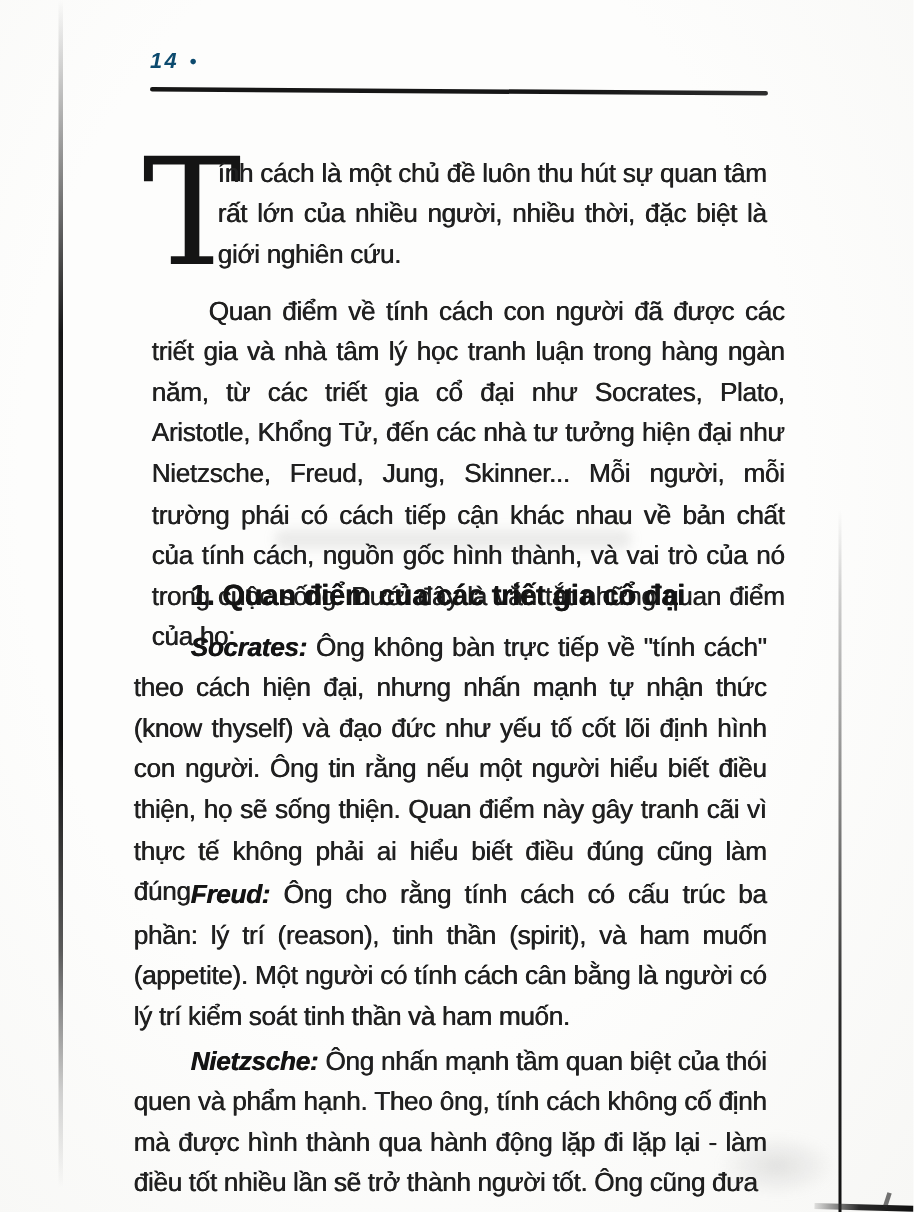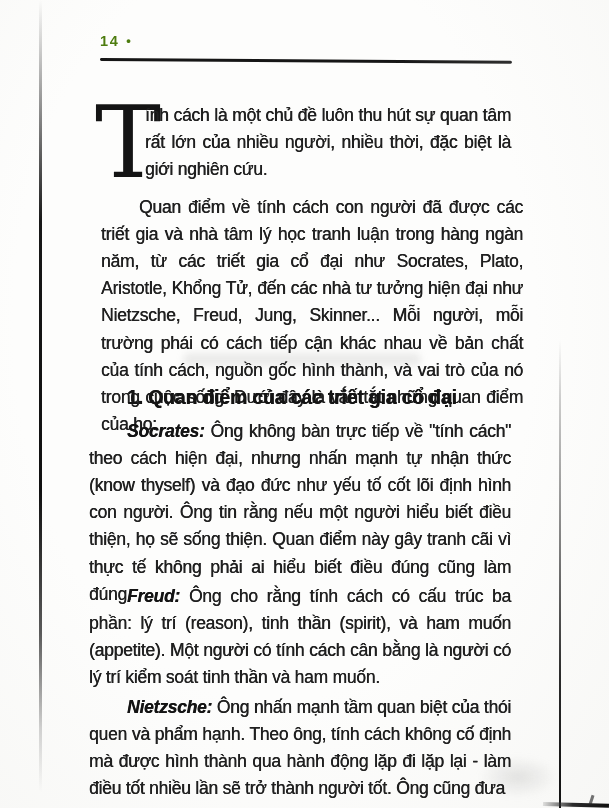--- a/index.html
+++ b/index.html
@@ -42,22 +42,23 @@
   .smudge.s2{
     left:478px;top:756px;width:80px;height:42px;border-radius:50%;
     background:radial-gradient(ellipse, rgba(165,165,165,.28), rgba(165,165,165,0) 70%);
     filter:blur(3px);
   }
 
   
   .running-head{
     position:absolute;left:100px;top:33px;
     display:flex;align-items:center;gap:7px;
-    font-size:14.5px;font-weight:700;letter-spacing:1.6px;color:#4d7c0f;
+    font-size:14.5px;font-weight:700;letter-spacing:1.6px;color:#0c4a6e;
     white-space:nowrap;
+    font-style:italic;
   }
   .running-head .bullet{font-size:13px;letter-spacing:0;position:relative;top:-1px;}
   .head-rule{
     position:absolute;left:100px;top:58px;width:412px;height:2.6px;
     background:linear-gradient(to right,#161616 70%, #2e2e2e 100%);
     transform:rotate(0.38deg);transform-origin:left center;border-radius:2px;
   }
 
   
   .block{

